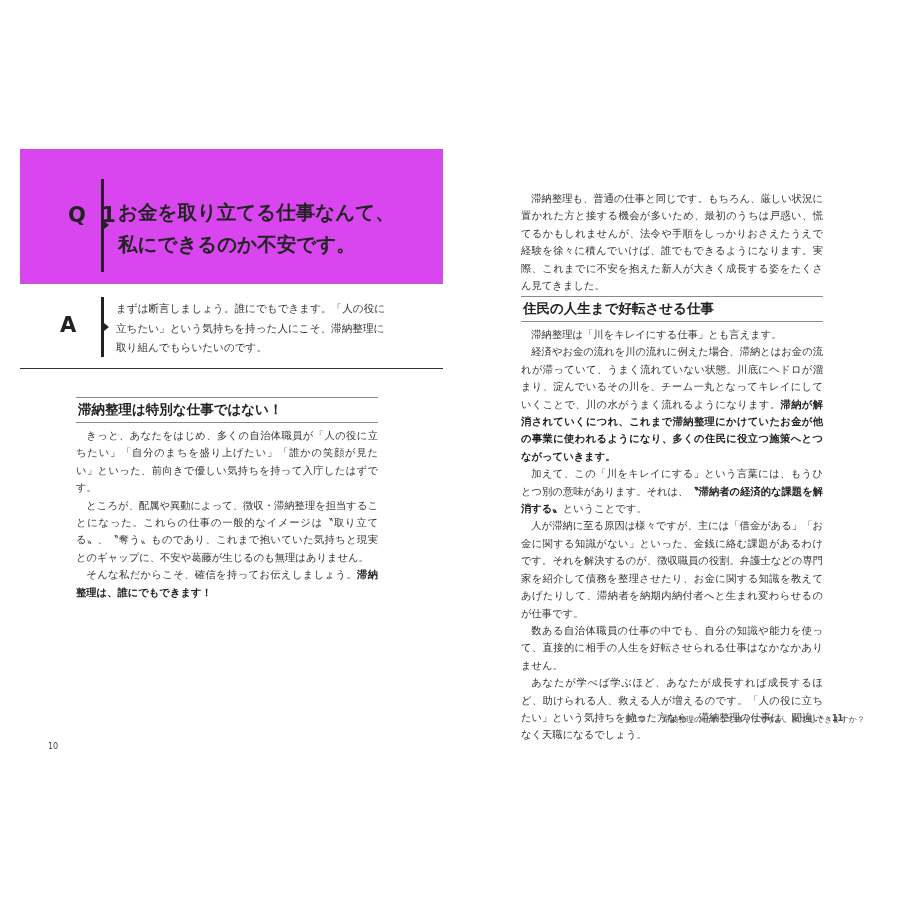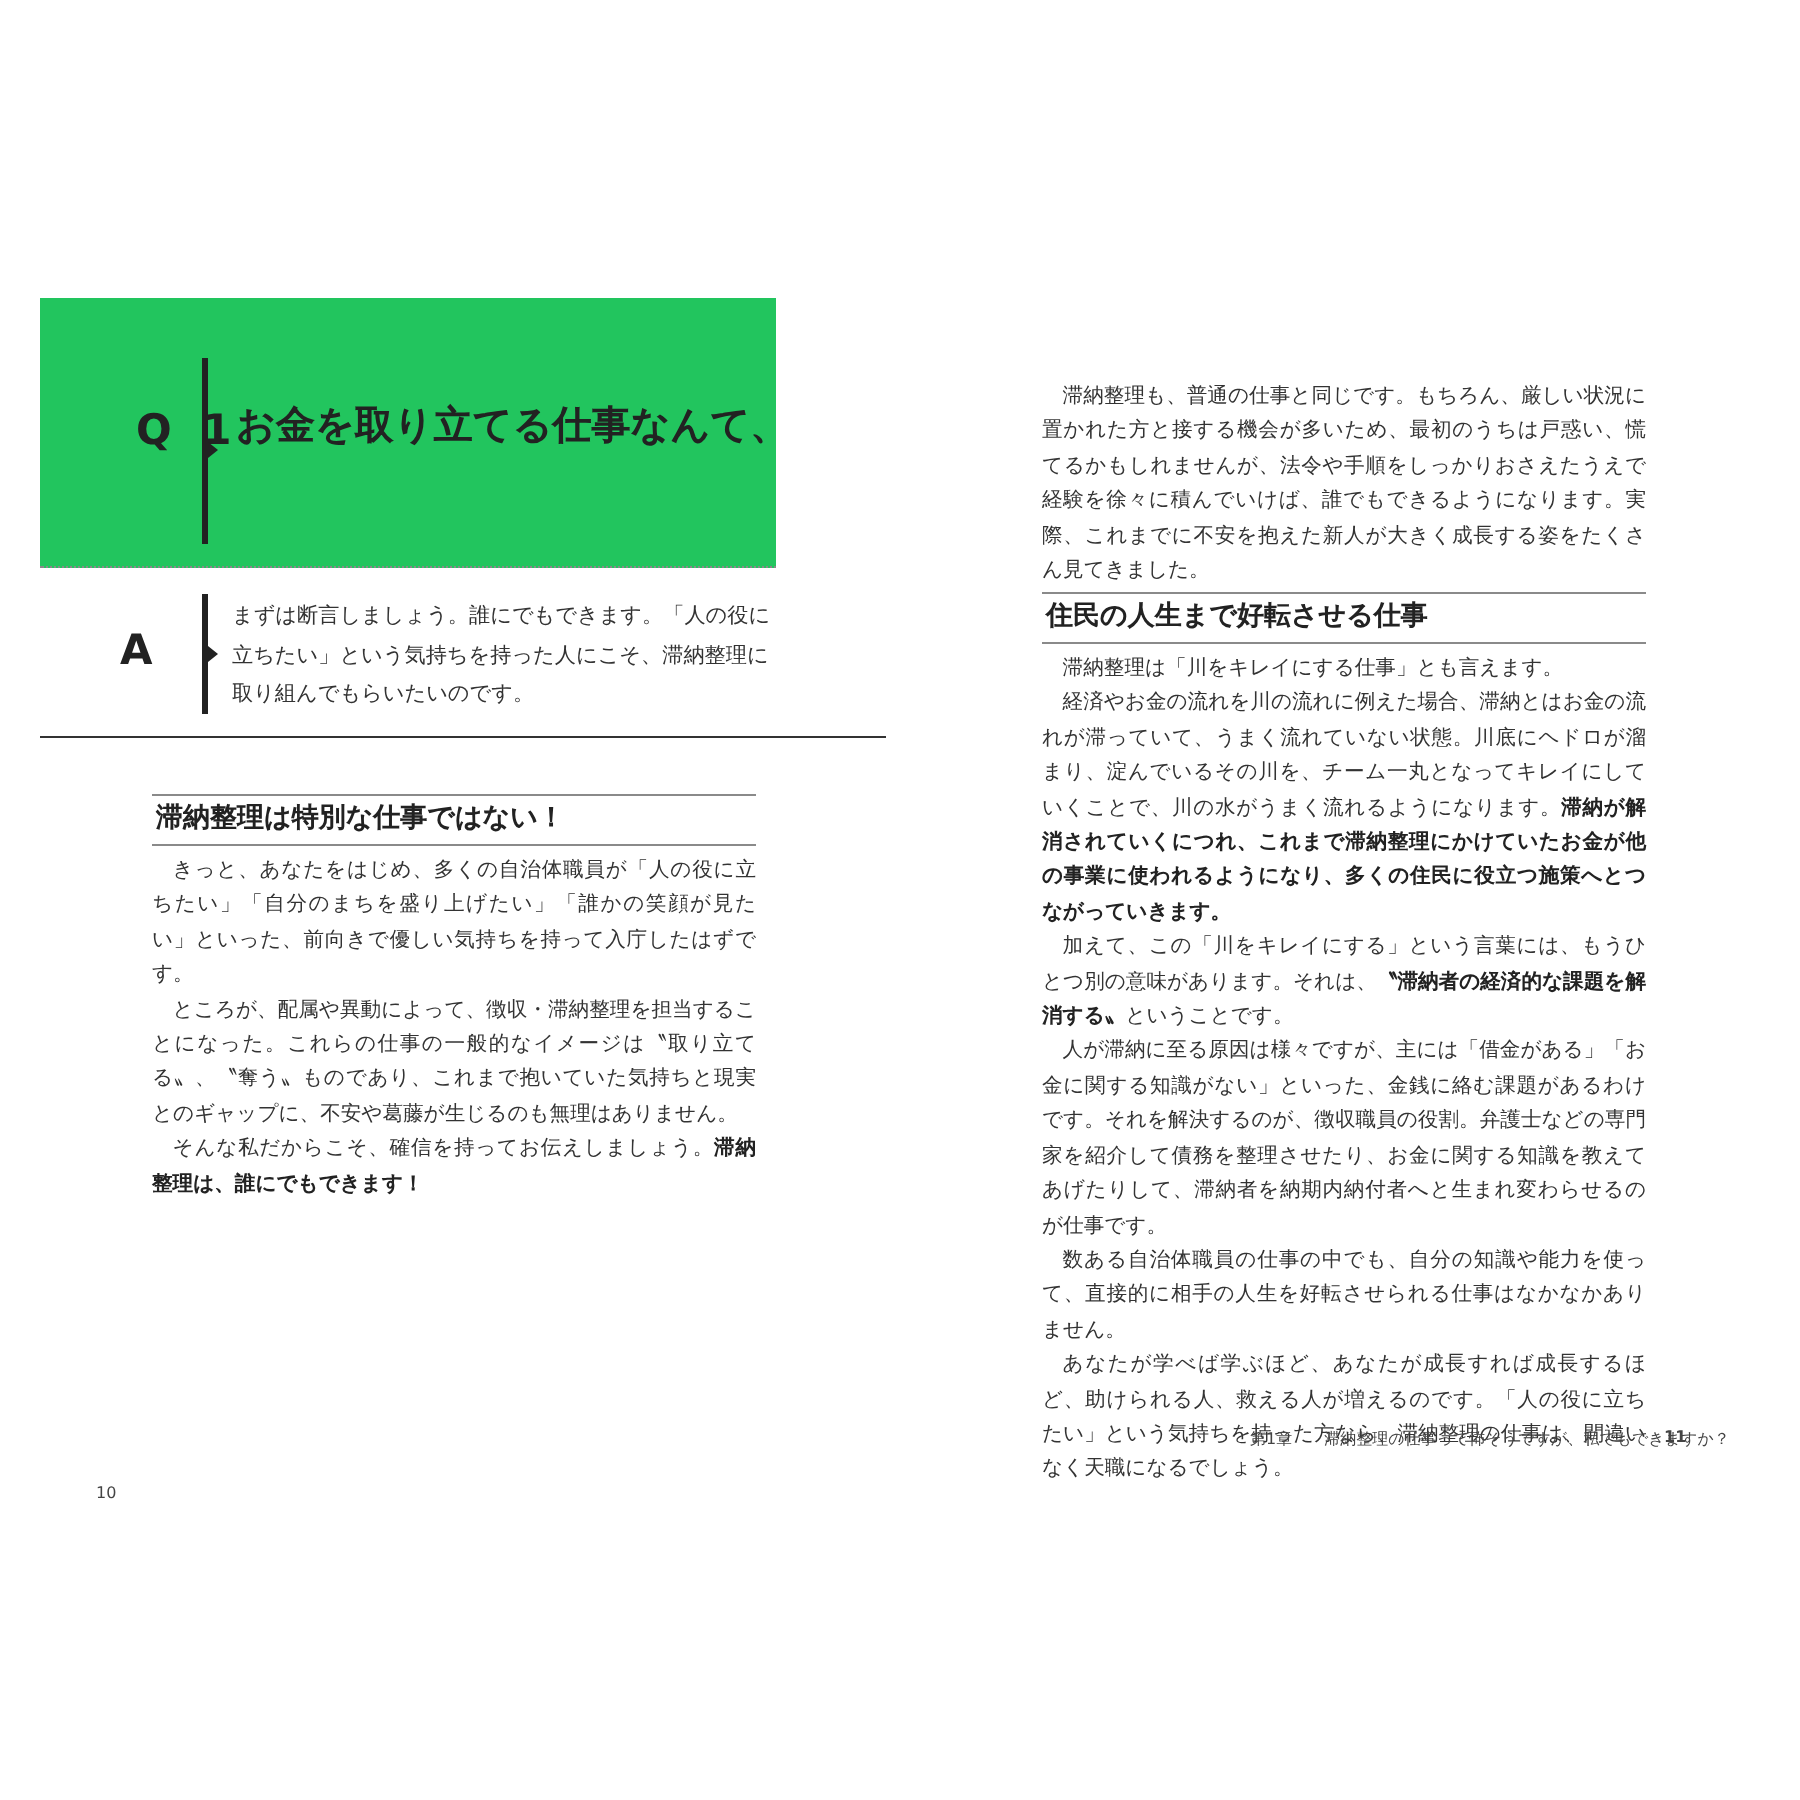--- a/index.html
+++ b/index.html
@@ -1,21 +1,21 @@
 <!DOCTYPE html>
 <html><head>
 <meta charset="utf-8">
 <style>
   * { margin: 0; padding: 0; box-sizing: border-box; }
   html, body { width: 900px; height: 900px; background: #ffffff; overflow: hidden; }
   body { position: relative; font-family: "DejaVu Serif", "Liberation Serif", serif; color: #2a2a2a; }
 
   .q-box {
-    position: absolute; left: 20px; top: 149px; width: 368px; height: 135px;
-    background: #22c55e;
+    position: absolute; left: 20px; top: 149px; width: 423px; height: 135px;
+    background: #d946ef;
     border-bottom: 1px dotted #8a8a8a;
     padding-left: 37px;
   }
   .q-label {
     position: absolute; left: 48px; top: 54px; width: 60px;
     font-family: "DejaVu Sans", sans-serif; font-weight: bold; font-size: 21px; letter-spacing: 4px; color: #222;
   }
   .vbar {
     position: absolute; width: 3px; background: #222;
   }
@@ -77,20 +77,21 @@
 </style>
 </head>
 <body>
 
 <div class="q-box">
   <div class="q-label">Q 1</div>
   <div class="vbar"></div>
   <div class="arrow"></div>
   <div class="q-title">
     <div>お金を取り立てる仕事なんて、</div>
+    <div>私にできるのか不安です。</div>
   </div>
 </div>
 
 <div class="a-box">
   <div class="a-label">A</div>
   <div class="vbar"></div>
   <div class="arrow"></div>
   <div class="a-text">まずは断言しましょう。誰にでもできます。「人の役に立ちたい」という気持ちを持った人にこそ、滞納整理に取り組んでもらいたいのです。</div>
 </div>
 

